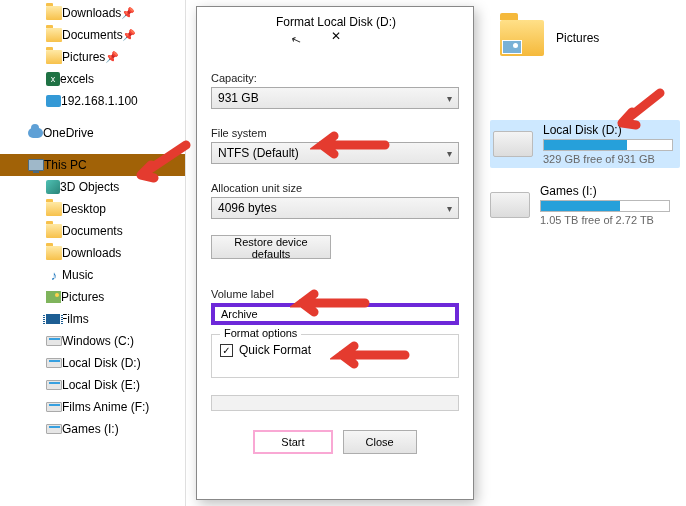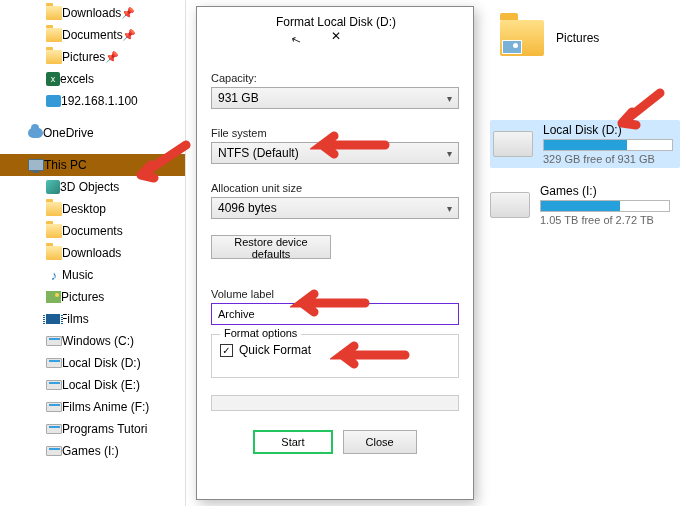--- a/index.html
+++ b/index.html
@@ -47,23 +47,23 @@
 .drive-row.sel{background:#cde8ff;padding:3px;border-radius:2px;}
 
 .dialog{position:absolute;left:196px;top:6px;width:278px;height:494px;background:#fff;border:1px solid #888;box-shadow:3px 4px 12px rgba(0,0,0,.25);}
 .dialog-title{display:flex;align-items:center;justify-content:flex-end;padding:8px 10px 10px 12px;flex-direction:column;}
 .dialog-title span{font-size:12px;}
 .close-x{font-size:15px;cursor:pointer;}
 .dlg-body{padding:4px 14px 10px 14px;display:flex;flex-direction:column;gap:3px;}
 .dlg-label{font-size:11px;color:#222;margin-top:15px;}
 .dlg-select{height:22px;border:1px solid #a9a9a9;background:linear-gradient(#f5f5f5,#e7e7e7);padding:2px 20px 2px 6px;position:relative;font-size:11px;line-height:16px;}
 .dlg-select::after{content:"▾";position:absolute;right:6px;top:3px;color:#555;font-size:10px;}
-.dlg-input{height:22px;border:1px solid #6d28d9;padding:2px 6px;font-size:11px;outline:none;}
+.dlg-input{height:22px;border:4px solid #6d28d9;padding:2px 6px;font-size:11px;outline:none;}
 .dlg-btn{height:24px;border:1px solid #adadad;background:linear-gradient(#f6f6f6,#e3e3e3);font-size:11px;padding:0 10px;cursor:pointer;}
-.dlg-btn.primary{border:2px solid #22c55e;background:#fff;padding:0 26px;}
+.dlg-btn.primary{border:2px solid #f9a8d4;background:#fff;padding:0 26px;}
 .grp{border:1px solid #d0d0d0;margin-top:6px;padding:8px 8px 20px 8px;position:relative;}
 .grp-title{position:absolute;top:-8px;left:8px;background:#fff;padding:0 4px;font-size:11px;}
 .chk{display:flex;align-items:center;gap:6px;font-size:11px;}
 .chkbox{width:13px;height:13px;border:1px solid #333;text-align:center;line-height:11px;font-size:10px;}
 .prog{height:16px;border:1px solid #ccc;margin-top:14px;background:#f2f2f2;}
 .dlg-footer{display:flex;justify-content:center;gap:10px;margin-top:16px;}
 
 .arrow{position:absolute;pointer-events:none;}
 </style>
 </head>
@@ -141,24 +141,20 @@
       <span class="drive-icon"></span>
       <span>Local Disk (D:)</span>
     </div>
   <div class="tree-item lvl2">
       <span class="drive-icon"></span>
       <span>Local Disk (E:)</span>
     </div>
   <div class="tree-item lvl2">
       <span class="drive-icon"></span>
       <span>Films Anime (F:)</span>
-    </div>
-  <div class="tree-item lvl2">
-      <span class="drive-icon"></span>
-      <span>Programs Tutori</span>
     </div>
   <div class="tree-item lvl2">
       <span class="drive-icon"></span>
       <span>Games (I:)</span>
     </div>
 </div>
 
 <div class="main-bg">
   <div class="folder-tile" style="left:55px;top:8px;">
     <div style="width:44px;height:36px;background:linear-gradient(#67d2ef,#1f9bc9);border-radius:2px;"></div>

